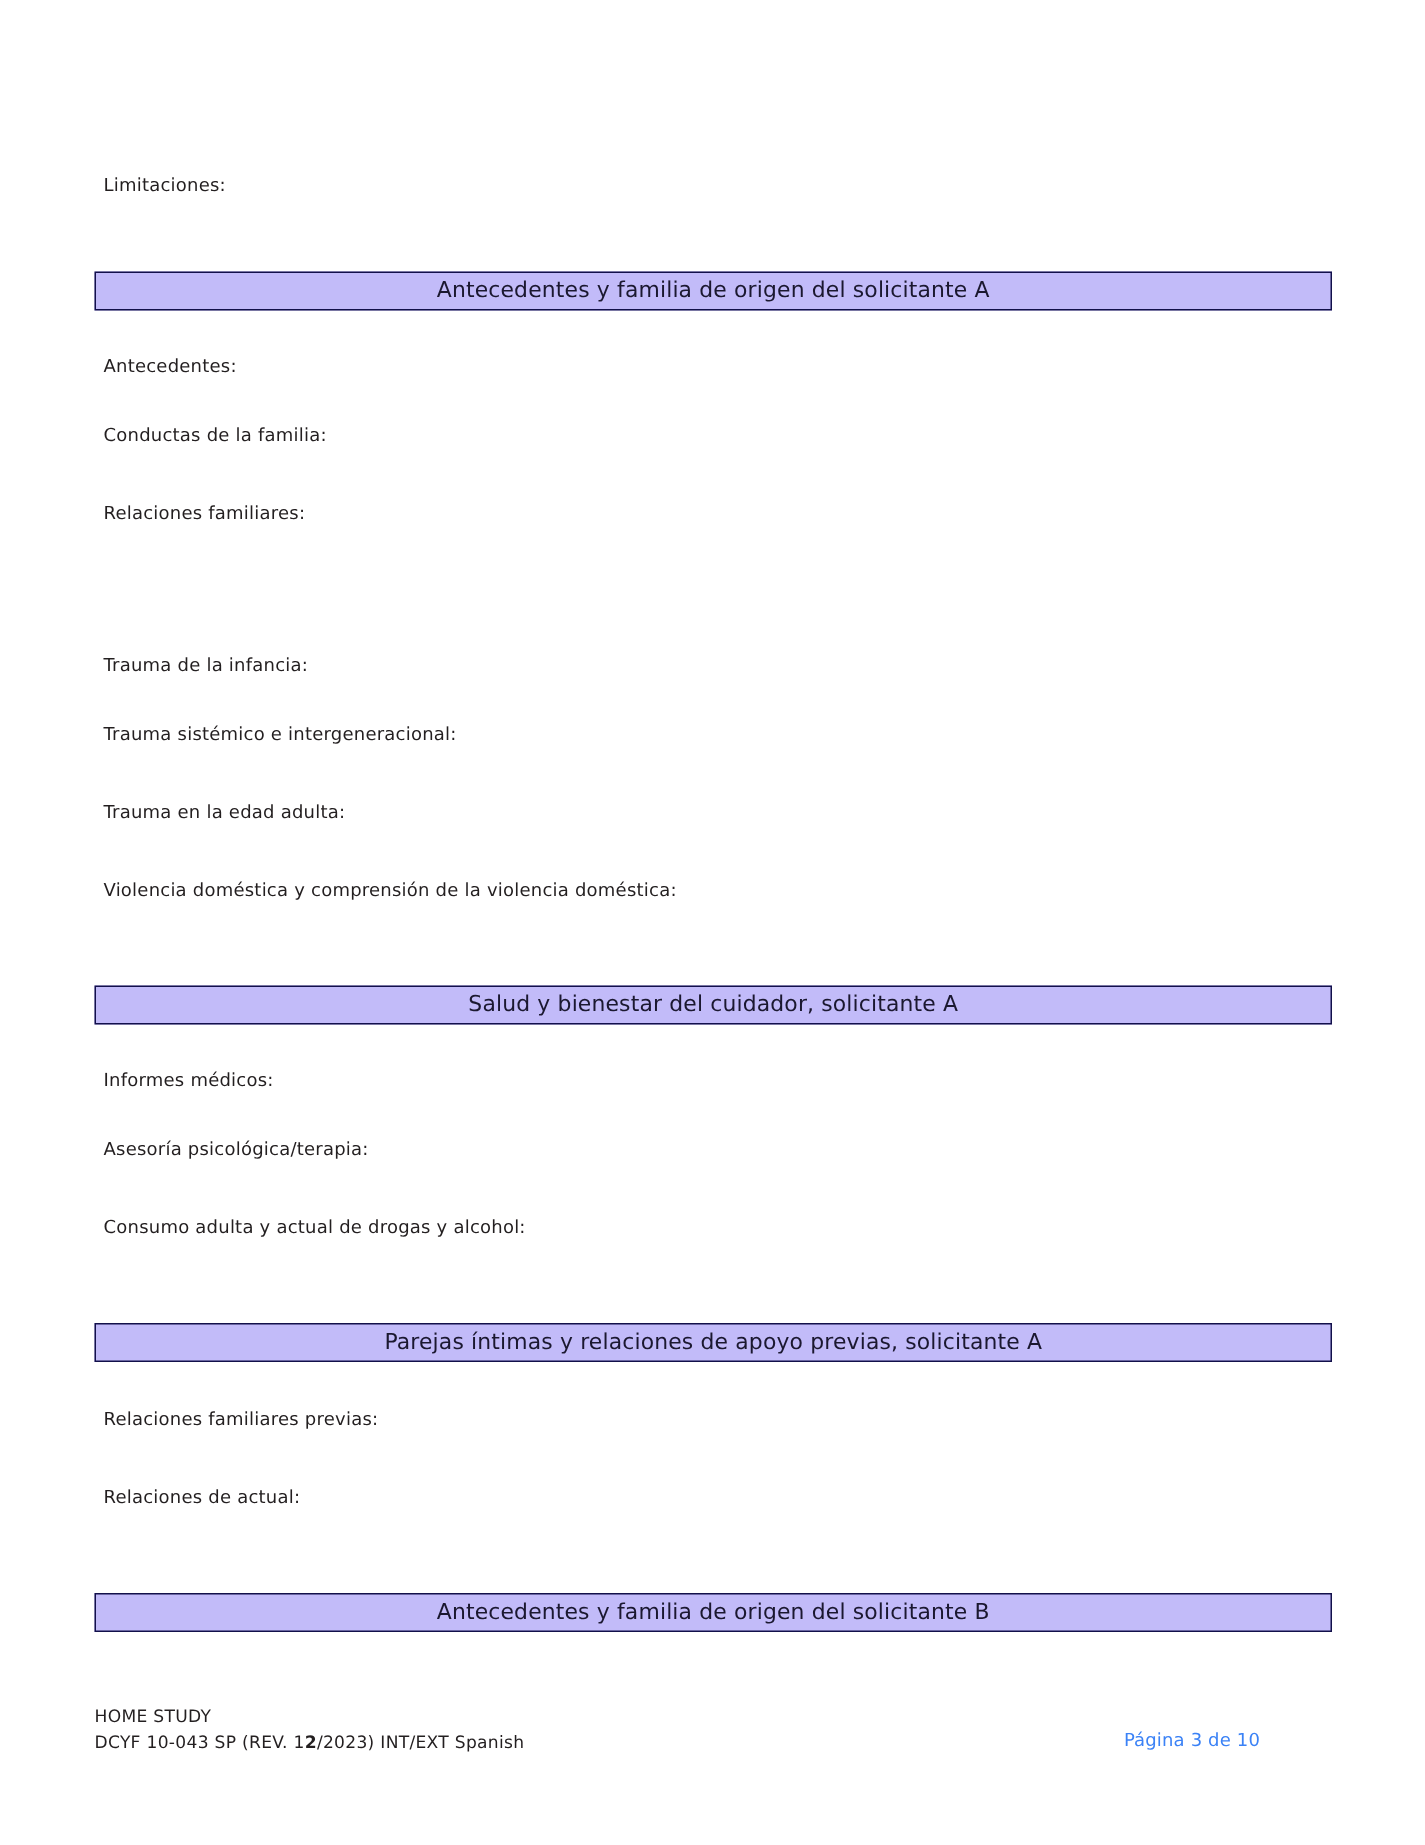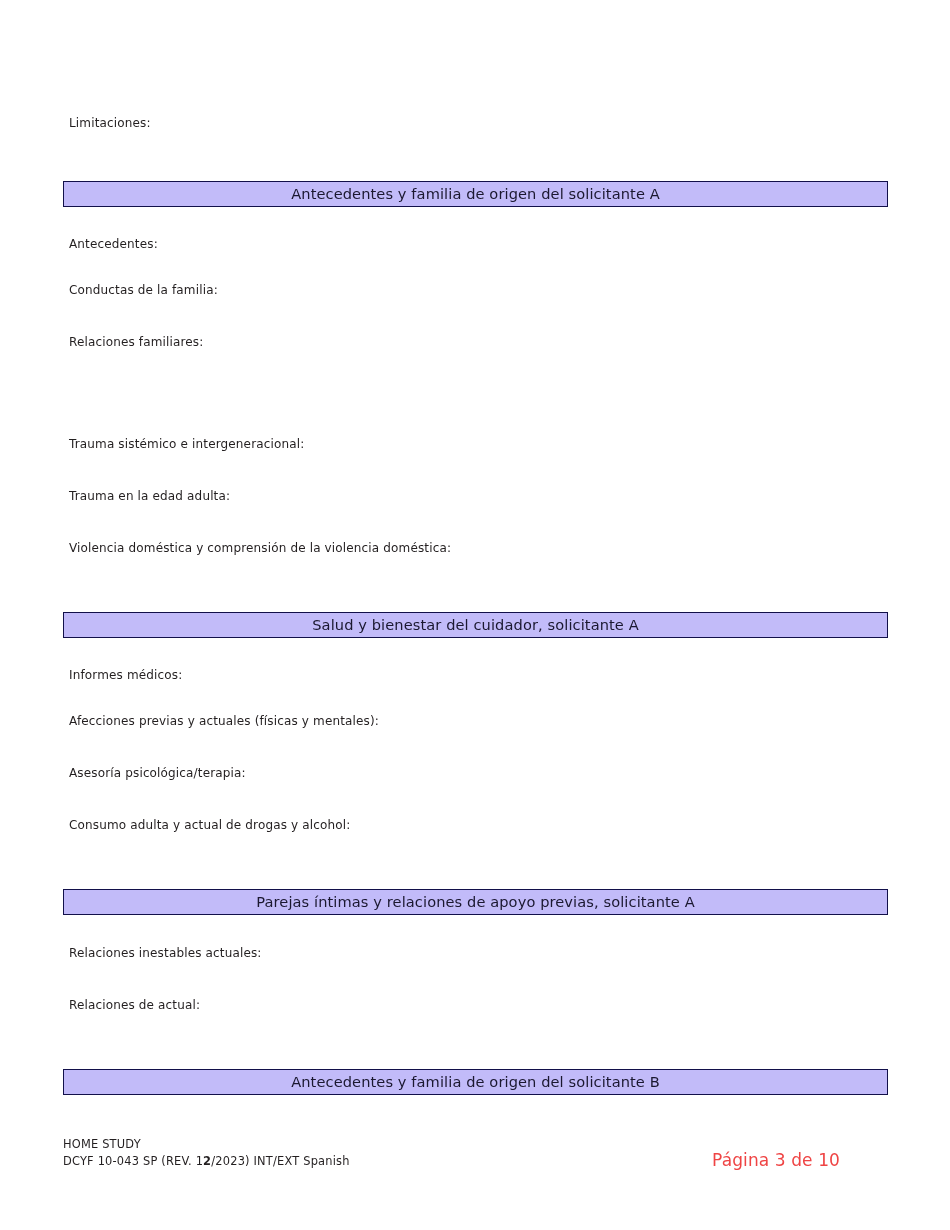--- a/index.html
+++ b/index.html
@@ -90,23 +90,23 @@
     letter-spacing: 0.2px;
     white-space: nowrap;
   }
   .footer-left .rev-mark {
     font-weight: bold;
   }
   .footer-right {
     position: absolute;
     right: 48px;
     top: 16px;
-    font-size: 17px;
+    font-size: 12px;
     line-height: 16px;
-    color: #ef4444;
+    color: #3b82f6;
     letter-spacing: 0.1px;
     white-space: nowrap;
   }
 </style>
 </head>
 <body>
 
 <div class="page">
 
   <div class="content">
@@ -114,38 +114,38 @@
       <div class="gap-before-bar"></div>
       <div class="section-bar">
         <div class="bar-text">Antecedentes y familia de origen del solicitante A</div>
       </div>
       <div class="gap-after-bar"></div>
       <div class="field-line first">Antecedentes:</div>
       <div class="field-line">Conductas de la familia:</div>
       <div class="field-line">Relaciones familiares:</div>
       <div class="gap-before-bar"></div>
       <div class="gap-after-bar"></div>
+      <div class="field-line first">Trauma de la infancia:</div>
       <div class="field-line">Trauma sistémico e intergeneracional:</div>
       <div class="field-line">Trauma en la edad adulta:</div>
       <div class="field-line">Violencia doméstica y comprensión de la violencia doméstica:</div>
       <div class="gap-before-bar"></div>
       <div class="section-bar">
         <div class="bar-text">Salud y bienestar del cuidador, solicitante A</div>
       </div>
       <div class="gap-after-bar"></div>
       <div class="field-line first">Informes médicos:</div>
-      <div class="field-line">Afecciones previas y actuales (físicas y mentales):</div>
       <div class="field-line">Asesoría psicológica/terapia:</div>
       <div class="field-line">Consumo adulta y actual de drogas y alcohol:</div>
       <div class="gap-before-bar"></div>
       <div class="section-bar">
         <div class="bar-text">Parejas íntimas y relaciones de apoyo previas, solicitante A</div>
       </div>
       <div class="gap-after-bar"></div>
-      <div class="field-line">Relaciones inestables actuales:</div>
+      <div class="field-line">Relaciones familiares previas:</div>
       <div class="field-line">Relaciones de actual:</div>
       <div class="gap-before-bar"></div>
       <div class="section-bar">
         <div class="bar-text">Antecedentes y familia de origen del solicitante B</div>
       </div>
       <div class="gap-after-bar"></div>
     </div>
 
   <div class="footer">
     <div class="footer-left">

